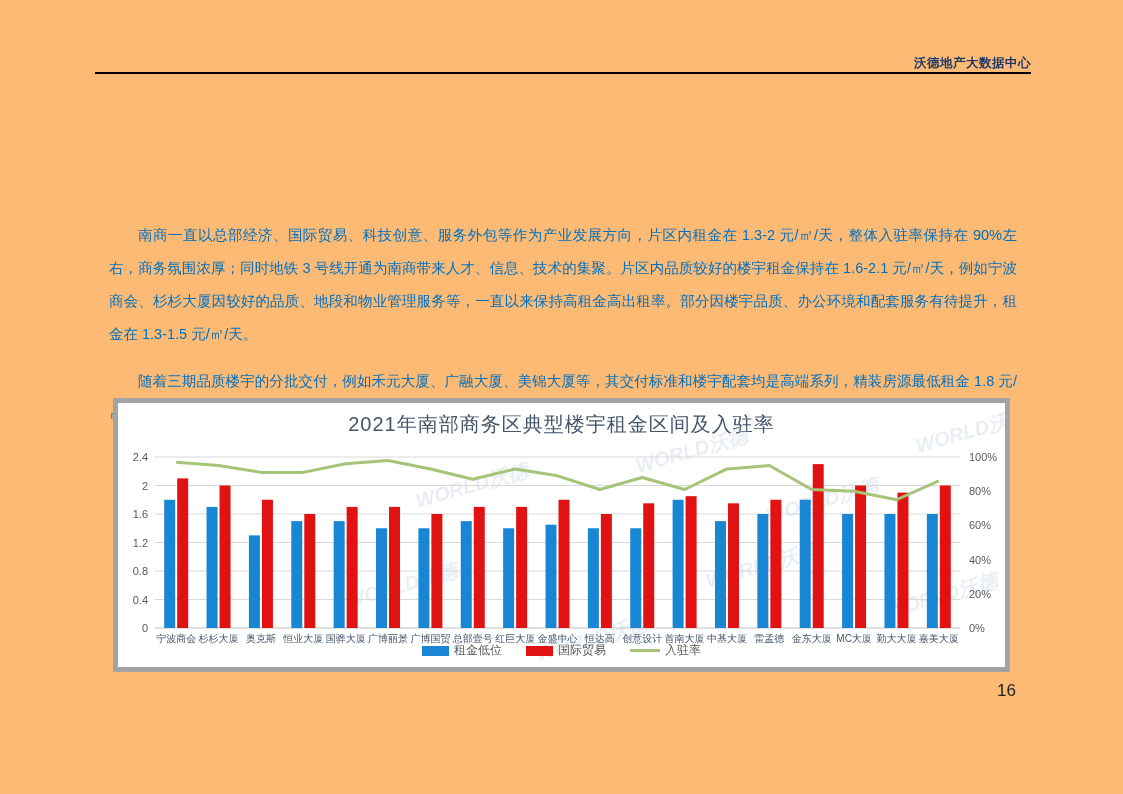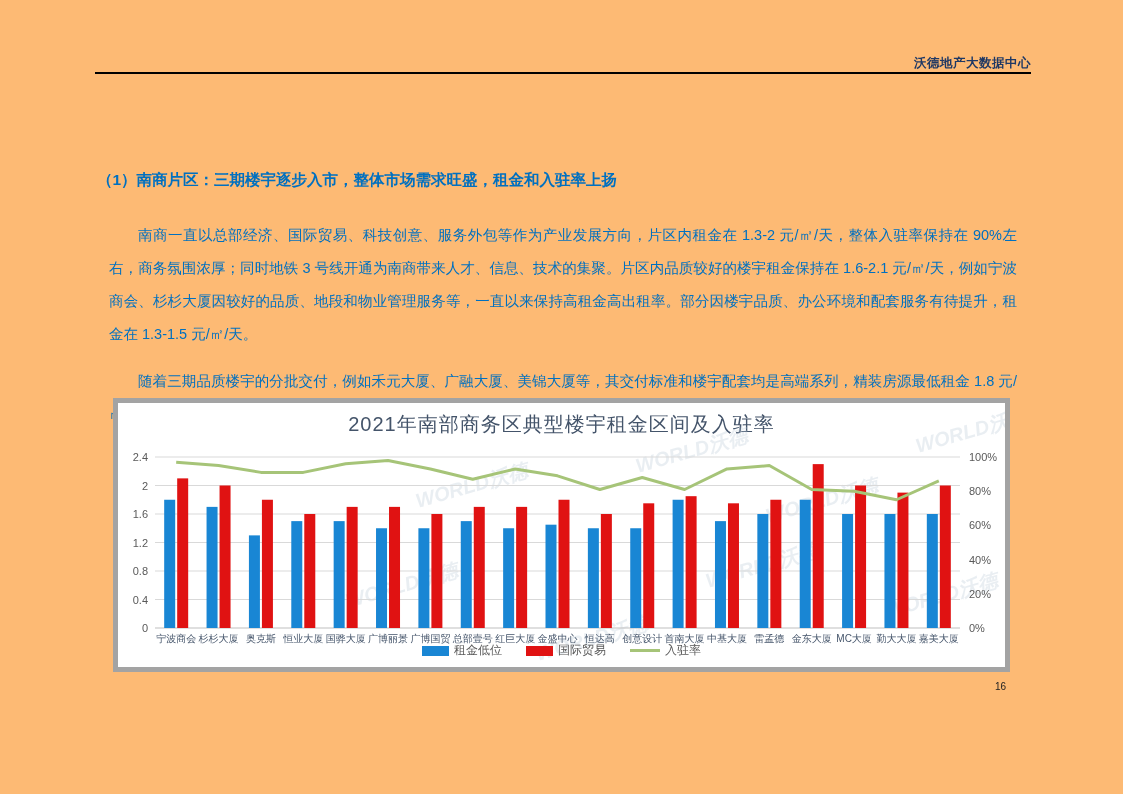--- a/index.html
+++ b/index.html
@@ -17,31 +17,30 @@
 
   .chart-box { position:absolute; top:398px; left:113px; width:897px; height:274px; background:#fff; border:5px solid #a3a3a3; overflow:hidden; }
   .chart-title { position:absolute; top:8px; left:0; width:100%; text-align:center; font-size:20px; color:#44546A; letter-spacing:1px; }
   .chart-svg { position:absolute; top:0; left:0; }
 
   .legend { position:absolute; bottom:8px; left:0; width:100%; display:flex; justify-content:center; align-items:center; gap:24px; font-size:12px; color:#595959; }
   .legend .item { display:flex; align-items:center; gap:5px; }
   .legend .swatch-bar { width:27px; height:10px; display:inline-block; }
   .legend .swatch-line { width:30px; height:3px; display:inline-block; }
 
-  .page-num { position:absolute; top:681px; right:117px; font-size:10px; color:#222; }
+  .page-num { position:absolute; top:681px; right:107px; font-size:17px; color:#222; }
 </style>
 </head>
 <body>
 
 <div class="page">
 
   <div class="header-brand">沃德地产大数据中心</div>
   <div class="header-rule"></div>
 
-  <div class="h2">（1）南商片区：三期楼宇逐步入市，整体市场需求旺盛，租金和入驻率上扬</div>
 
   <div class="body-text">
     <p>南商一直以总部经济、国际贸易、科技创意、服务外包等作为产业发展方向，片区内租金在 1.3-2 元/㎡/天，整体入驻率保持在 90%左右，商务氛围浓厚；同时地铁 3 号线开通为南商带来人才、信息、技术的集聚。片区内品质较好的楼宇租金保持在 1.6-2.1 元/㎡/天，例如宁波商会、杉杉大厦因较好的品质、地段和物业管理服务等，一直以来保持高租金高出租率。部分因楼宇品质、办公环境和配套服务有待提升，租金在 1.3-1.5 元/㎡/天。</p>
     <p>随着三期品质楼宇的分批交付，例如禾元大厦、广融大厦、美锦大厦等，其交付标准和楼宇配套均是高端系列，精装房源最低租金 1.8 元/㎡/天起，比一期和二期要高，预计三期的面市将带动南商整体租金以及品质的提升。</p>
   </div>
 
   <div class="chart-box">
     <div class="chart-title">2021年南部商务区典型楼宇租金区间及入驻率</div>
     <svg id="chart-svg" class="chart-svg" width="897" height="274" viewBox="0 0 897 274">
         <text x="300" y="105" font-size="20" font-style="italic" font-weight="bold" fill="#b9c8d6" opacity="0.3" transform="rotate(-16 300 105)">WORLD沃德</text>

